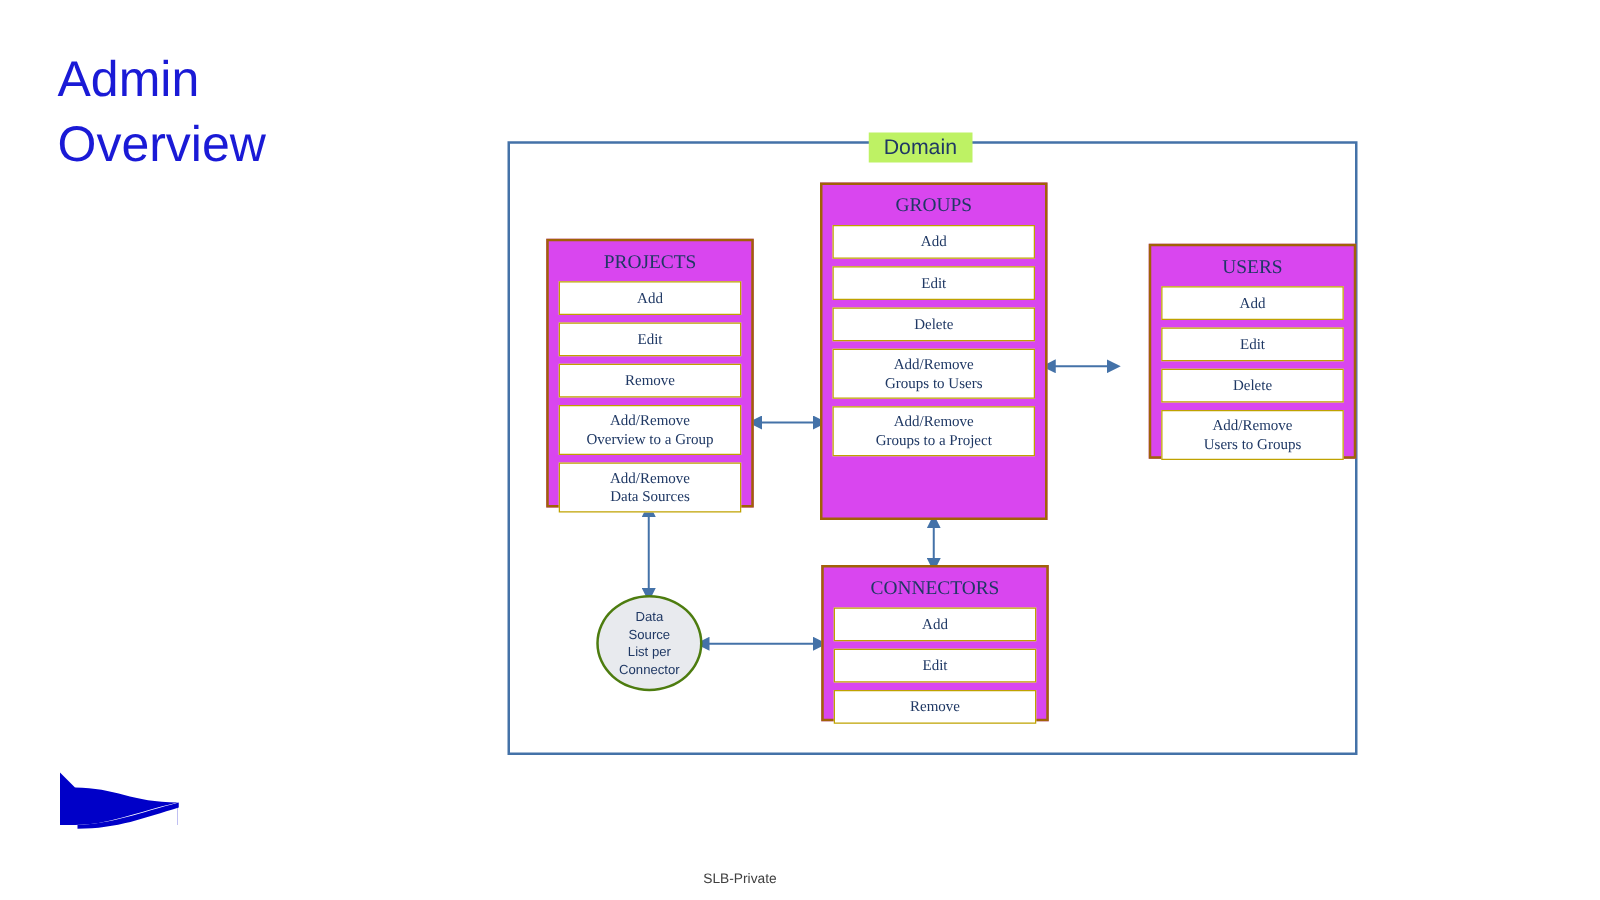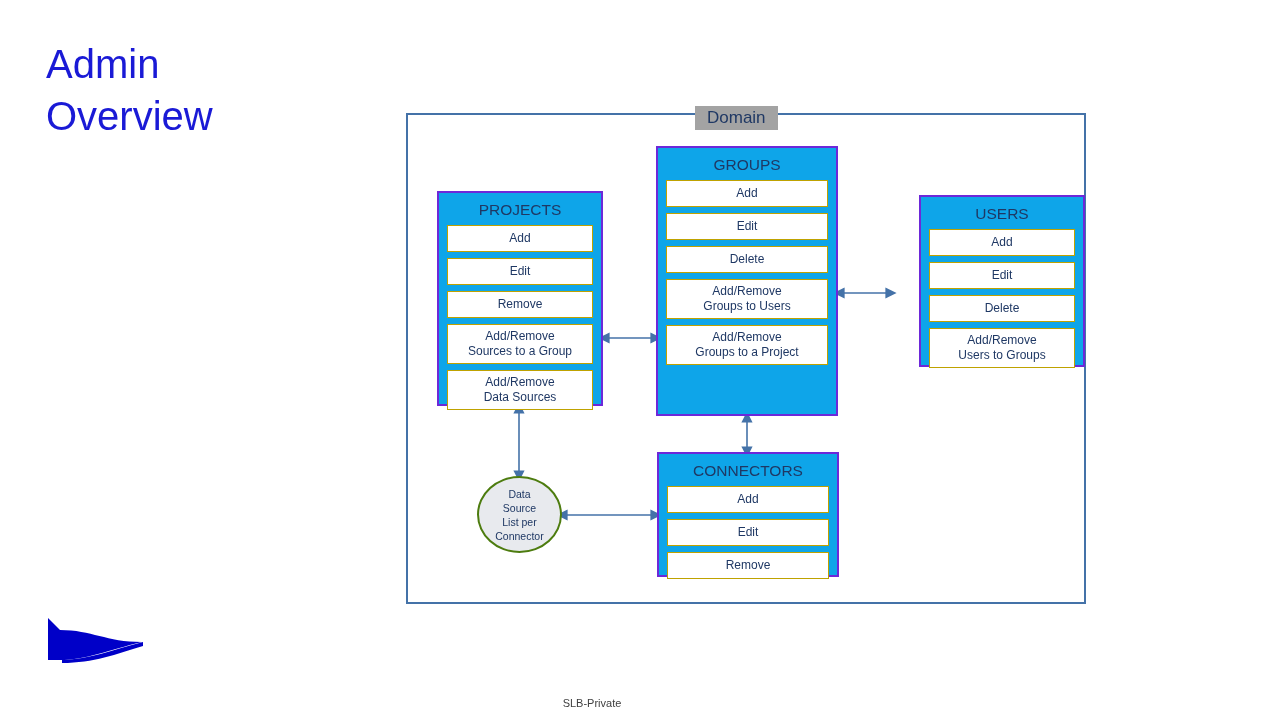--- a/index.html
+++ b/index.html
@@ -61,33 +61,34 @@
     top: 113px;
     width: 680px;
     height: 491px;
     border: 2px solid #4472a8;
     box-sizing: border-box;
   }
   .domain-label {
     position: absolute;
     left: 695px;
     top: 106px;
-    background: #a3a3a3;
+    background: #bef264;
     padding: 0 12px;
     font-size: 17px;
     color: #1f3864;
     line-height: 24px;
   }
 
   
   .box {
     position: absolute;
-    border: 2px solid #6d28d9;
-    background: #0ea5e9;
-    box-sizing: border-box;
+    border: 2px solid #a16207;
+    background: #d946ef;
+    box-sizing: border-box;
+    font-family: Liberation Serif, serif;
   }
   .box-title {
     text-align: center;
     color: #1f3864;
     font-size: 15.5px;
     padding-top: 7px;
     padding-bottom: 6px;
     line-height: 19px;
   }
   .row {
@@ -187,21 +188,21 @@
       <span>Add</span>
     </div>
     <div class="row">
       <span>Edit</span>
     </div>
     <div class="row">
       <span>Remove</span>
     </div>
     <div class="row two-line">
       <span>Add/Remove</span>
-      <span>Sources to a Group</span>
+      <span>Overview to a Group</span>
     </div>
     <div class="row two-line">
       <span>Add/Remove</span>
       <span>Data Sources</span>
     </div>
   </div>
 
   <div class="box" id="box-groups">
     <div class="box-title">GROUPS</div>
     <div class="row">

